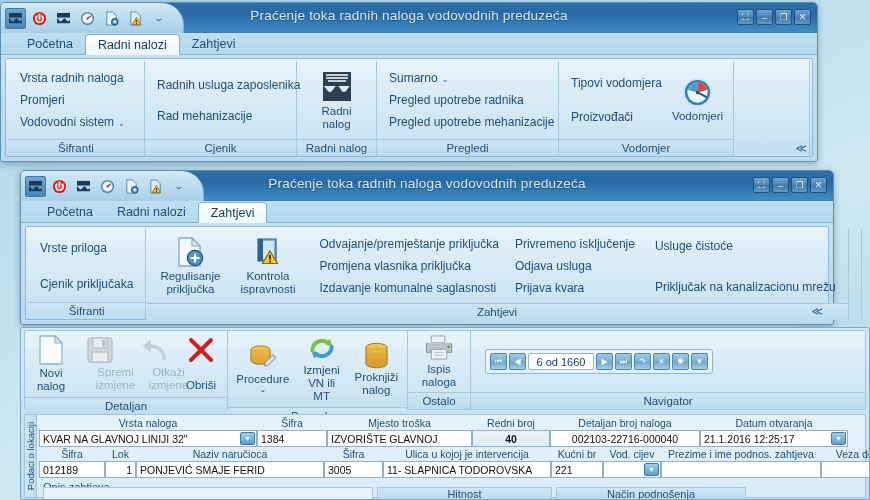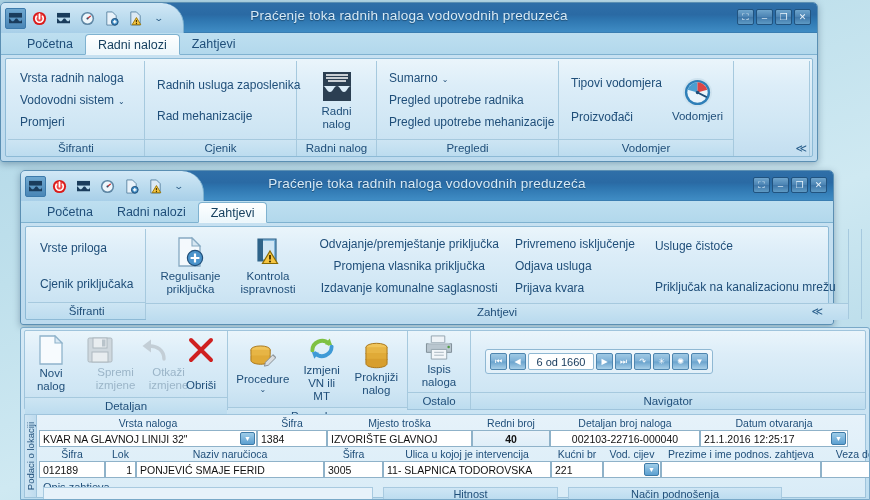--- a/index.html
+++ b/index.html
@@ -199,24 +199,24 @@
       <div class="tab active">Radni nalozi</div>
       <div class="tab">Zahtjevi</div>
     </div>
 
     <div class="ribbon" style="height:99px;">
 
       <div class="rgroup" style="width:137px;">
         <div class="rgroup-body">
           <div class="rcol">
             <div class="ritem">Vrsta radnih naloga</div>
+            <div class="ritem">Promjeri</div>
             <div class="ritem">
               <span>Vodovodni sistem</span><span class="cv">⌄</span>
             </div>
-            <div class="ritem">Promjeri</div>
           </div>
         </div>
         <div class="rgroup-label">Šifranti</div>
       </div>
 
       <div class="rgroup" style="width:152px;">
         <div class="rgroup-body">
           <div class="rcol">
             <div class="ritem">Radnih usluga zaposlenika</div>
             <div class="ritem" style="margin-top:9px">Rad mehanizacije</div>
@@ -381,21 +381,21 @@
             <svg class="ico" width="32" height="32" viewBox="0 0 32 32">
               <path d="M6 3h18v22H6z" fill="#7fb4d8" stroke="#2e6389" stroke-width="1.2"></path>
               <path d="M8 5h14v18H8z" fill="#cfe6f5"></path>
               <path d="M6 3h5v22H6z" fill="#2e6389"></path>
               <path d="M18 15l7.5 12.5H10.5z" fill="#f5c542" stroke="#8a6a00" stroke-width="1.2"></path>
               <path d="M18 19v4.5" stroke="#4a3400" stroke-width="1.9"></path>
               <circle cx="18" cy="25.5" r="1.1" fill="#4a3400"></circle>
             </svg>
             <div class="lbl">Kontrola<br>ispravnosti</div>
           </div>
-          <div class="rcol" style="margin-left:6px;text-align:center;">
+          <div class="rcol" style="margin-left:6px;">
             <div class="ritem">Odvajanje/premještanje priključka</div>
             <div class="ritem">Promjena vlasnika priključka</div>
             <div class="ritem">Izdavanje komunalne saglasnosti</div>
           </div>
           <div class="rcol">
             <div class="ritem">Privremeno isključenje</div>
             <div class="ritem">Odjava usluga</div>
             <div class="ritem">Prijava kvara</div>
           </div>
           <div class="rcol" style="margin-left:4px;gap:7px;">
@@ -635,24 +635,24 @@
               <div class="flabel">Veza dokument</div>
               <div class="fbox">
                 <span style="flex: 1 1 0%; text-align: left;"></span>
               </div>
             </div>
           </div>
         <div style="margin-top:3px; font-size:11px; color:#1f4e79; padding-left:4px;">Opis zahtjeva</div>
       </div>
     </div>
 
-    <div style="position:absolute; left:22px; bottom:0; width:828px; height:13px; display:flex; gap:10px; align-items:flex-end;">
+    <div style="position:absolute; left:22px; bottom:0; width:828px; height:13px; display:flex; gap:4px; align-items:flex-end;">
       <div style="width:330px; height:12px; background:#e7f2fa; border:1px solid #a8cae0; border-bottom:none;"></div>
       <div style="width:175px; height:12px; background:linear-gradient(180deg,#cfe6f5,#bcdcef); border:1px solid #a8cae0; border-bottom:none; font-size:11px; color:#1f4e79; text-align:center; overflow:hidden;"><span>Hitnost</span></div>
-      <div style="width:214px; height:12px; background:linear-gradient(180deg,#cfe6f5,#bcdcef); border:1px solid #a8cae0; border-bottom:none; font-size:11px; color:#1f4e79; text-align:center; overflow:hidden;"><span>Način podnošenja</span></div>
+      <div style="width:190px; height:12px; background:linear-gradient(180deg,#cfe6f5,#bcdcef); border:1px solid #a8cae0; border-bottom:none; font-size:11px; color:#1f4e79; text-align:center; overflow:hidden;"><span>Način podnošenja</span></div>
     </div>
   </div>
 </div>
 
 <style>
   .navbtn {
     width:17px; height:17px; border-radius:2px;
     background: linear-gradient(180deg,#9fc9e4 0%, #7db0d6 48%, #6aa3cd 52%, #a8cfe8 100%);
     border:1px solid #4e86b0;
     display:inline-flex; align-items:center; justify-content:center;

